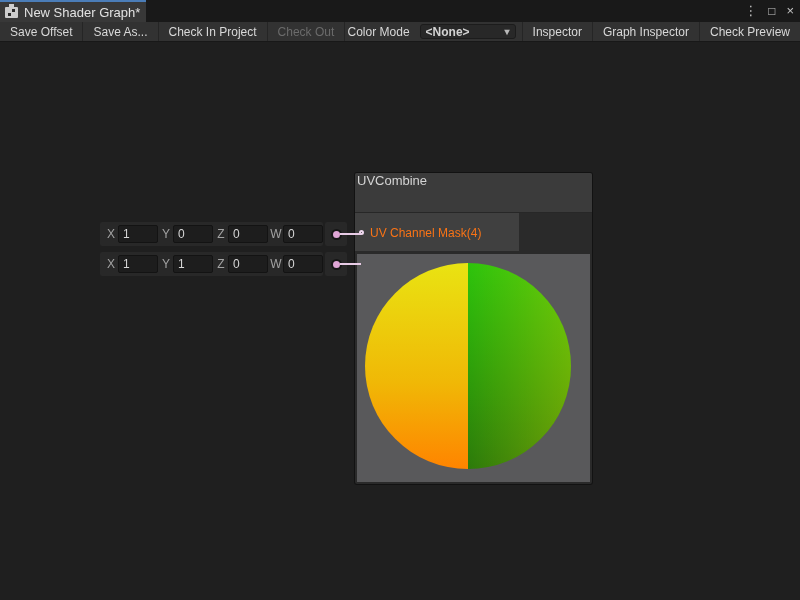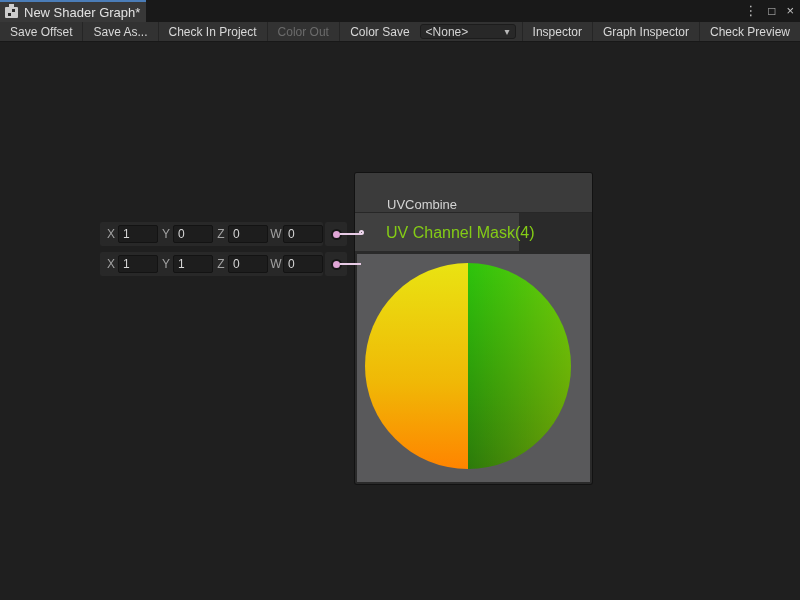--- a/index.html
+++ b/index.html
@@ -26,42 +26,42 @@
   
   .toolbar { position:absolute; left:0; top:22px; width:800px; height:20px;
              background:#323232; border-bottom:1px solid #181818;
              display:flex; align-items:stretch; font-size:12px; color:#d8d8d8; }
   .tbtn { display:flex; align-items:center; padding:0 10px; border-right:1px solid #252525;
           white-space:nowrap; cursor:default; }
   .tbtn.disabled { color:#6b6b6b; }
   .tb-spacer { flex:1; }
   .cm-label { display:flex; align-items:center; padding:0 10px 0 0; }
   .dropdown { width:96px; margin:2px 6px 2px 0; background:#282828; border:1px solid #1c1c1c;
-              border-radius:3px; display:flex; align-items:center; padding:0 5px; color:#d2d2d2; }
+              border-radius:3px; display:flex; align-items:center; padding:0 5px; color:#d2d2d2;font-weight:bold; }
   .dropdown .dd-val { flex:1; }
   .dropdown .dd-arrow { font-size:10px; color:#b8b8b8; }
   .tbtn.rgt { border-right:none; border-left:1px solid #252525; }
 
   
   .canvas { position:absolute; left:0; top:43px; width:800px; height:557px; background:#1f1f1f; }
 
   
   .node { position:absolute; left:355px; top:130px; width:237px; background:#2a2a2a;
           border-radius:2px; box-shadow:0 0 0 1px rgba(0,0,0,.4); padding-bottom:2px; }
-  .node-header { height:40px; display:flex; align-items:flex-end; padding-left:32px;
+  .node-header { height:40px; display:flex; align-items:flex-start; padding-left:2px;
                  background:#3b3b3b; border-radius:2px 2px 0 0; border-bottom:1px solid #272727; }
   .node-title { color:#d4d4d4; font-size:13px; }
   .ports { display:flex; align-items:stretch; }
   .in-col { width:164px; background:#404040; padding-top:4px; padding-bottom:3px; }
   .out-col { flex:1; background:#343434; margin-left:1px; padding-top:4px; }
   .port-row { height:31px; display:flex; align-items:center; padding-left:4px; }
   .out-row { height:31px; display:flex; align-items:center; justify-content:flex-end; padding-right:12px; }
   .port-ring { width:5px; height:5px; border-radius:50%; border:2px solid #eed8ee; flex:0 0 auto; }
   .port-ring.green { border-color:var(--vector2-port,#a2d630); }
-  .port-label { color:#84cc16; font-size:16px; margin-left:22px; white-space:nowrap; }
+  .port-label { color:#f97316; font-size:12px; margin-left:6px; white-space:nowrap; }
   .out-label { color:#c9c9c9; font-size:12px; margin-right:8px; }
   .preview { margin:3px 2px 0 2px; height:228px; background:var(--preview-bg,#59595b); position:relative; overflow:hidden; }
   .sphere { position:absolute; left:8px; top:9px; width:206px; height:206px; border-radius:50%;
             overflow:hidden; display:flex; }
   .sphere .half { width:50%; height:100%; }
   .sphere .left {
     background:linear-gradient(180deg, var(--sphere-left-top,#e9e312) 0%, #f0b806 58%, var(--sphere-left-bottom,#ff8400) 100%);
   }
   .sphere .right {
     background:linear-gradient(90deg, rgba(255,225,0,0) 0%, rgba(255,225,0,.30) 100%),
@@ -102,23 +102,23 @@
       <span>⋮</span>
       <span class="maxi">□</span>
       <span>×</span>
     </div>
   </div>
 
   <div class="toolbar">
     <div class="tbtn">Save Offset</div>
     <div class="tbtn">Save As...</div>
     <div class="tbtn">Check In Project</div>
-    <div class="tbtn disabled">Color Out</div>
+    <div class="tbtn disabled">Check Out</div>
     <div class="tb-spacer"></div>
-    <div class="cm-label">Color Save</div>
+    <div class="cm-label">Color Mode</div>
     <div class="dropdown">
       <span class="dd-val">&lt;None&gt;</span>
       <span class="dd-arrow">▾</span>
     </div>
     <div class="tbtn rgt">Inspector</div>
     <div class="tbtn rgt">Graph Inspector</div>
     <div class="tbtn rgt">Check Preview</div>
   </div>
 
   <div class="canvas">

